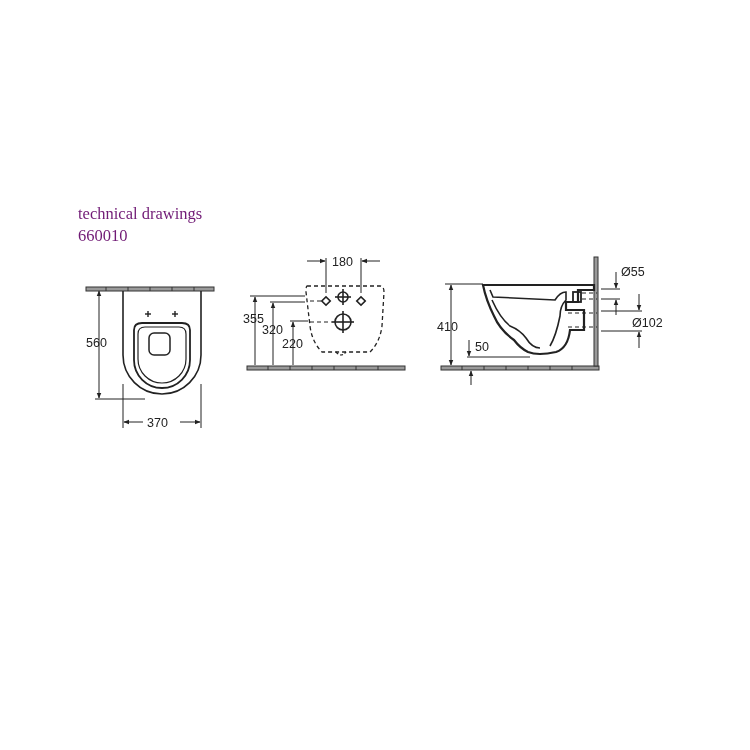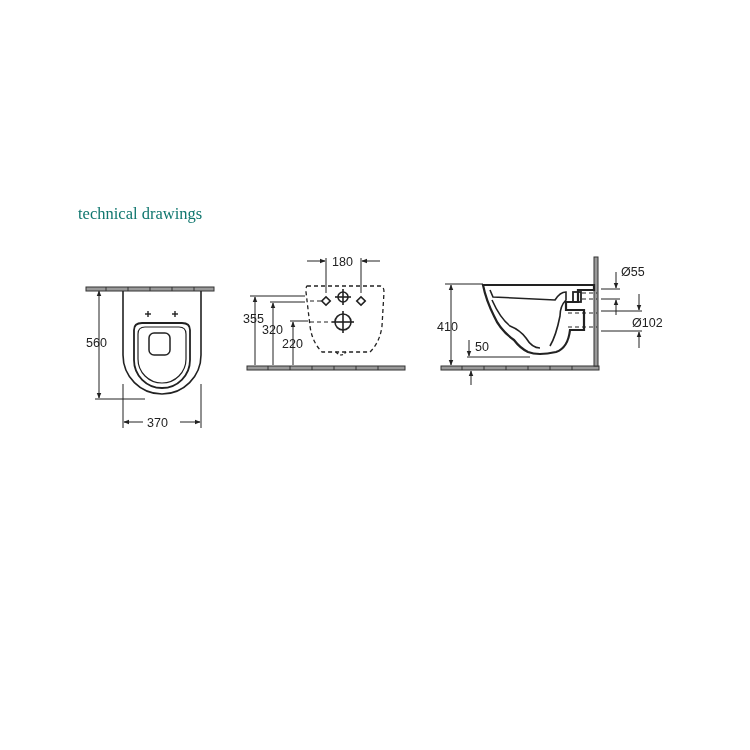--- a/index.html
+++ b/index.html
@@ -1,32 +1,33 @@
 <!DOCTYPE html>
 <html><head>
   <meta charset="utf-8">
   <style>
     html, body { margin: 0; padding: 0; background: #ffffff; }
     body { width: 750px; height: 750px; position: relative; overflow: hidden; }
     .title-block {
       position: absolute; left: 78px; top: 203px;
       font-family: "Liberation Serif", "DejaVu Serif", serif;
-      font-size: 16.5px; line-height: 22px; color: #0f766e;
+      font-size: 16.5px; line-height: 22px; color: #701a75;
     }
     .drawing { position: absolute; left: 0; top: 0; }
     .dim-text {
       font-family: "Liberation Sans", "DejaVu Sans", sans-serif;
       font-size: 12.5px; fill: #222;
     }
   </style>
 </head>
 <body>
 
 <div class="title-block">
   <div>technical drawings</div>
+  <div>660010</div>
 </div>
 
 <svg class="drawing" width="750" height="750" viewBox="0 0 750 750">
   <defs>
     <marker id="arr" viewBox="0 0 10 10" refX="9" refY="5" markerWidth="6" markerHeight="6" orient="auto-start-reverse">
       <path d="M0,1 L10,5 L0,9 z" fill="#222"></path>
     </marker>
   </defs>
 
   <g stroke="#222" fill="none">

